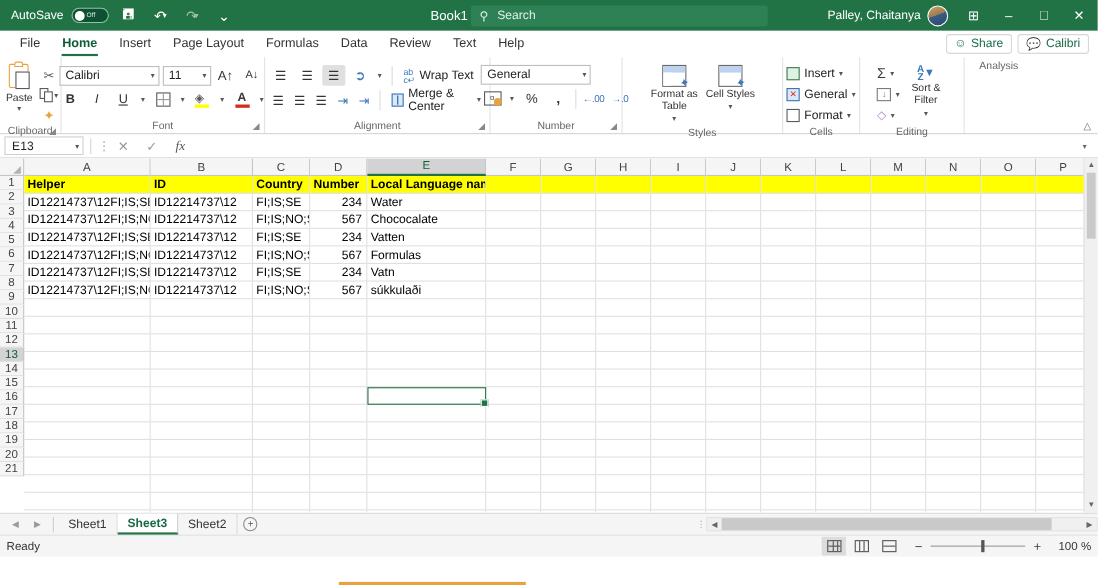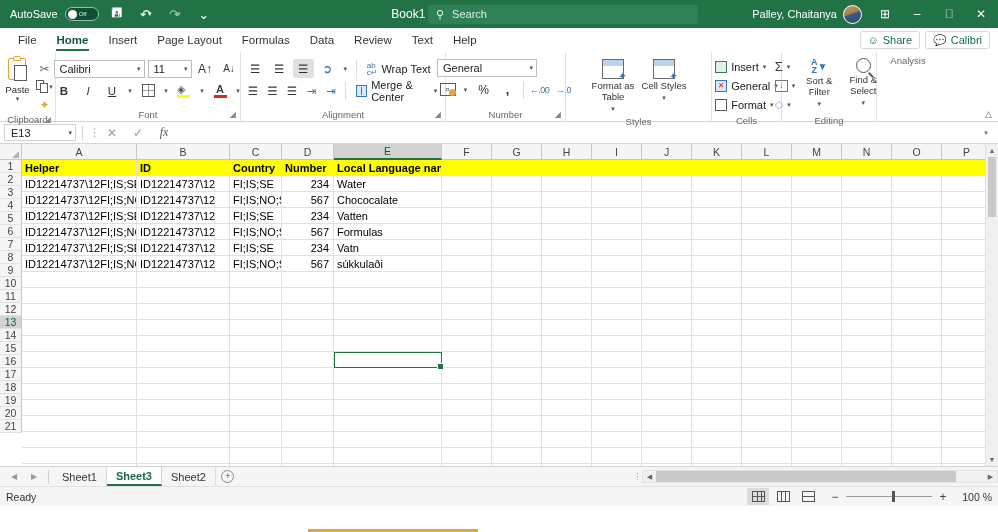--- a/index.html
+++ b/index.html
@@ -576,25 +576,20 @@
           <span class="eraser">◇</span>
           <span class="caret-inl">▾</span>
         </div>
       </div>
       <div class="bigbtn" style="width:42px;">
         <span class="sortic">
           <span class="az">A<br>Z</span>
             <span class="funnel">▼</span>
         </span>
         <span>Sort &amp; Filter</span>
-        <span class="caret-inl">▾</span>
-      </div>
-      <div class="bigbtn" style="width:44px;">
-        <span class="magn"></span>
-        <span>Find &amp; Select</span>
         <span class="caret-inl">▾</span>
       </div>
     </div>
     <div class="grp-label">
       <span>Editing</span>
     </div>
   </div>
 
   <div class="grp analysisgrp">
     <div class="grp-label">

